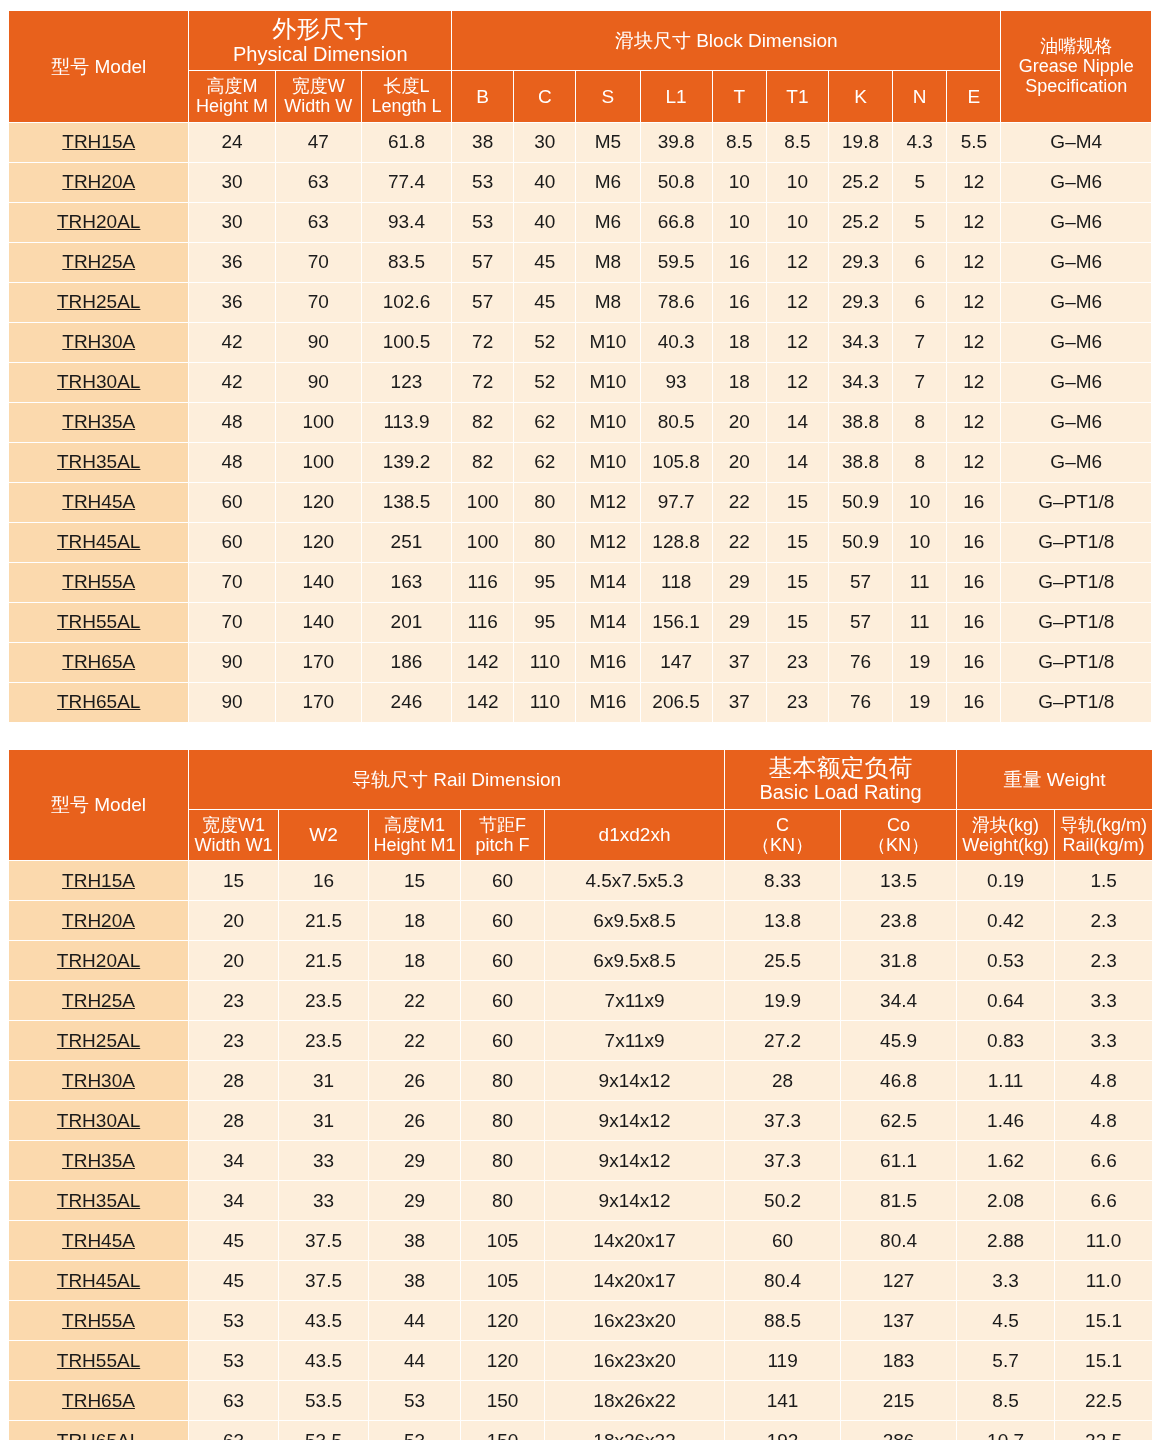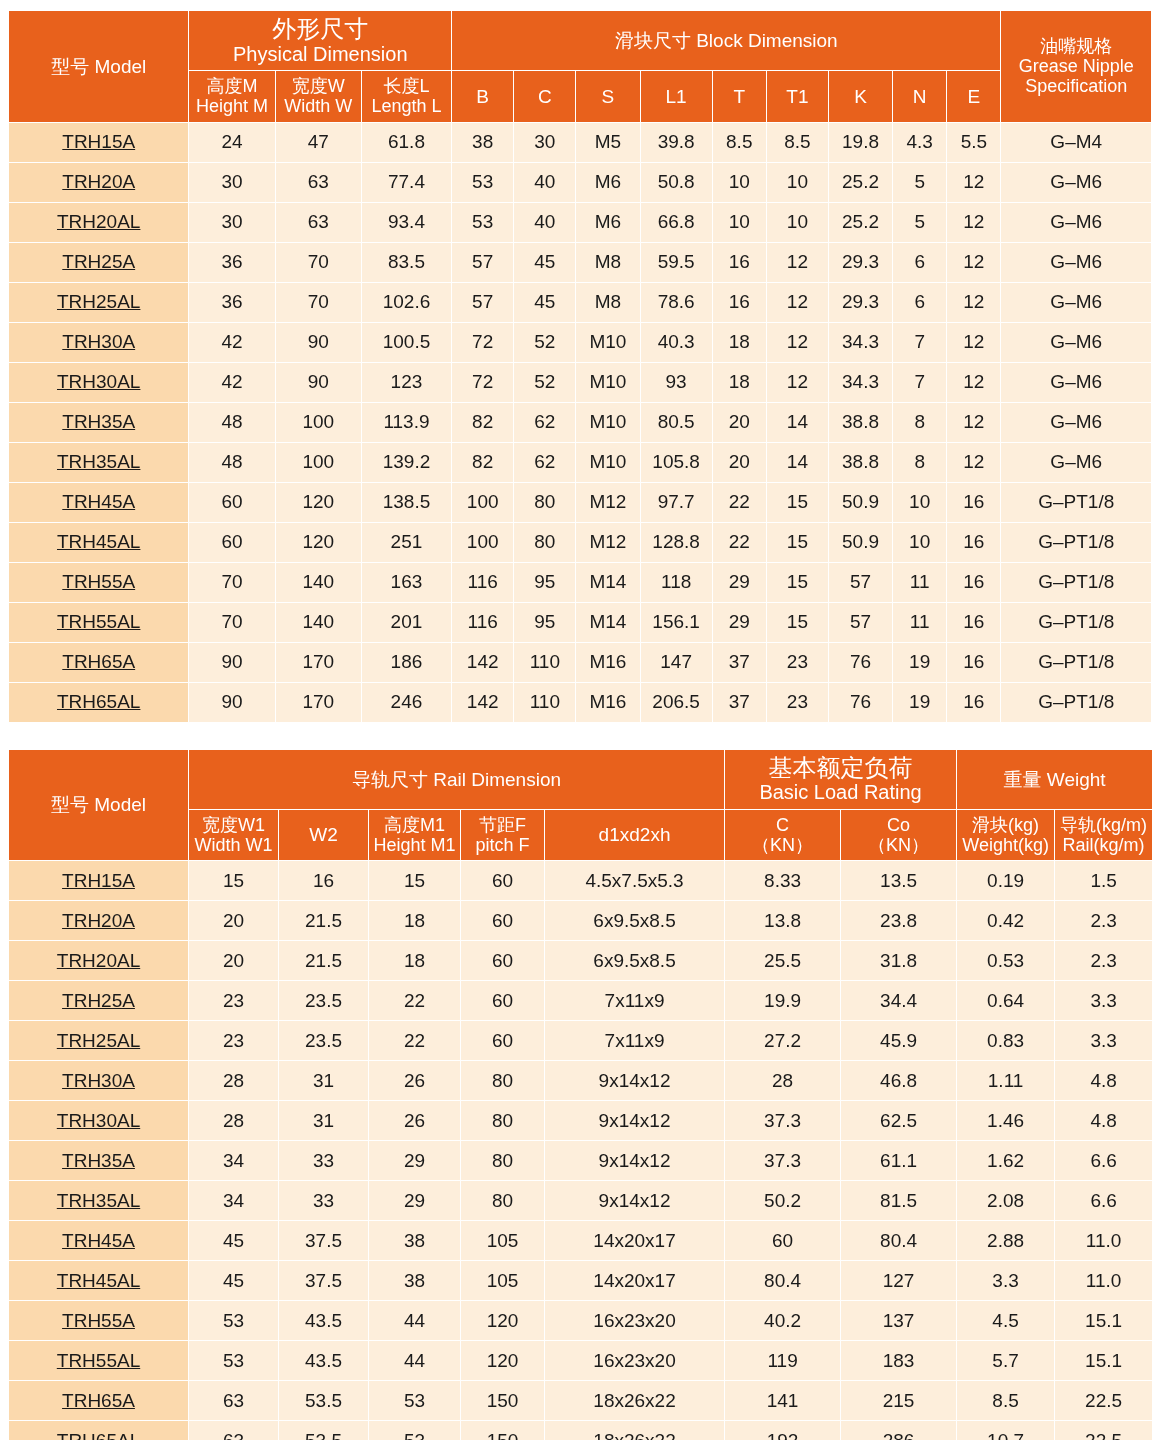--- a/index.html
+++ b/index.html
@@ -587,21 +587,21 @@
           <td class="data-cell">3.3</td>
           <td class="data-cell">11.0</td>
         </tr>
         <tr>
           <td class="model-cell">TRH55A</td>
           <td class="data-cell">53</td>
           <td class="data-cell">43.5</td>
           <td class="data-cell">44</td>
           <td class="data-cell">120</td>
           <td class="data-cell">16x23x20</td>
-          <td class="data-cell">40.2</td>
+          <td class="data-cell">88.5</td>
           <td class="data-cell">137</td>
           <td class="data-cell">4.5</td>
           <td class="data-cell">15.1</td>
         </tr>
         <tr>
           <td class="model-cell">TRH55AL</td>
           <td class="data-cell">53</td>
           <td class="data-cell">43.5</td>
           <td class="data-cell">44</td>
           <td class="data-cell">120</td>

